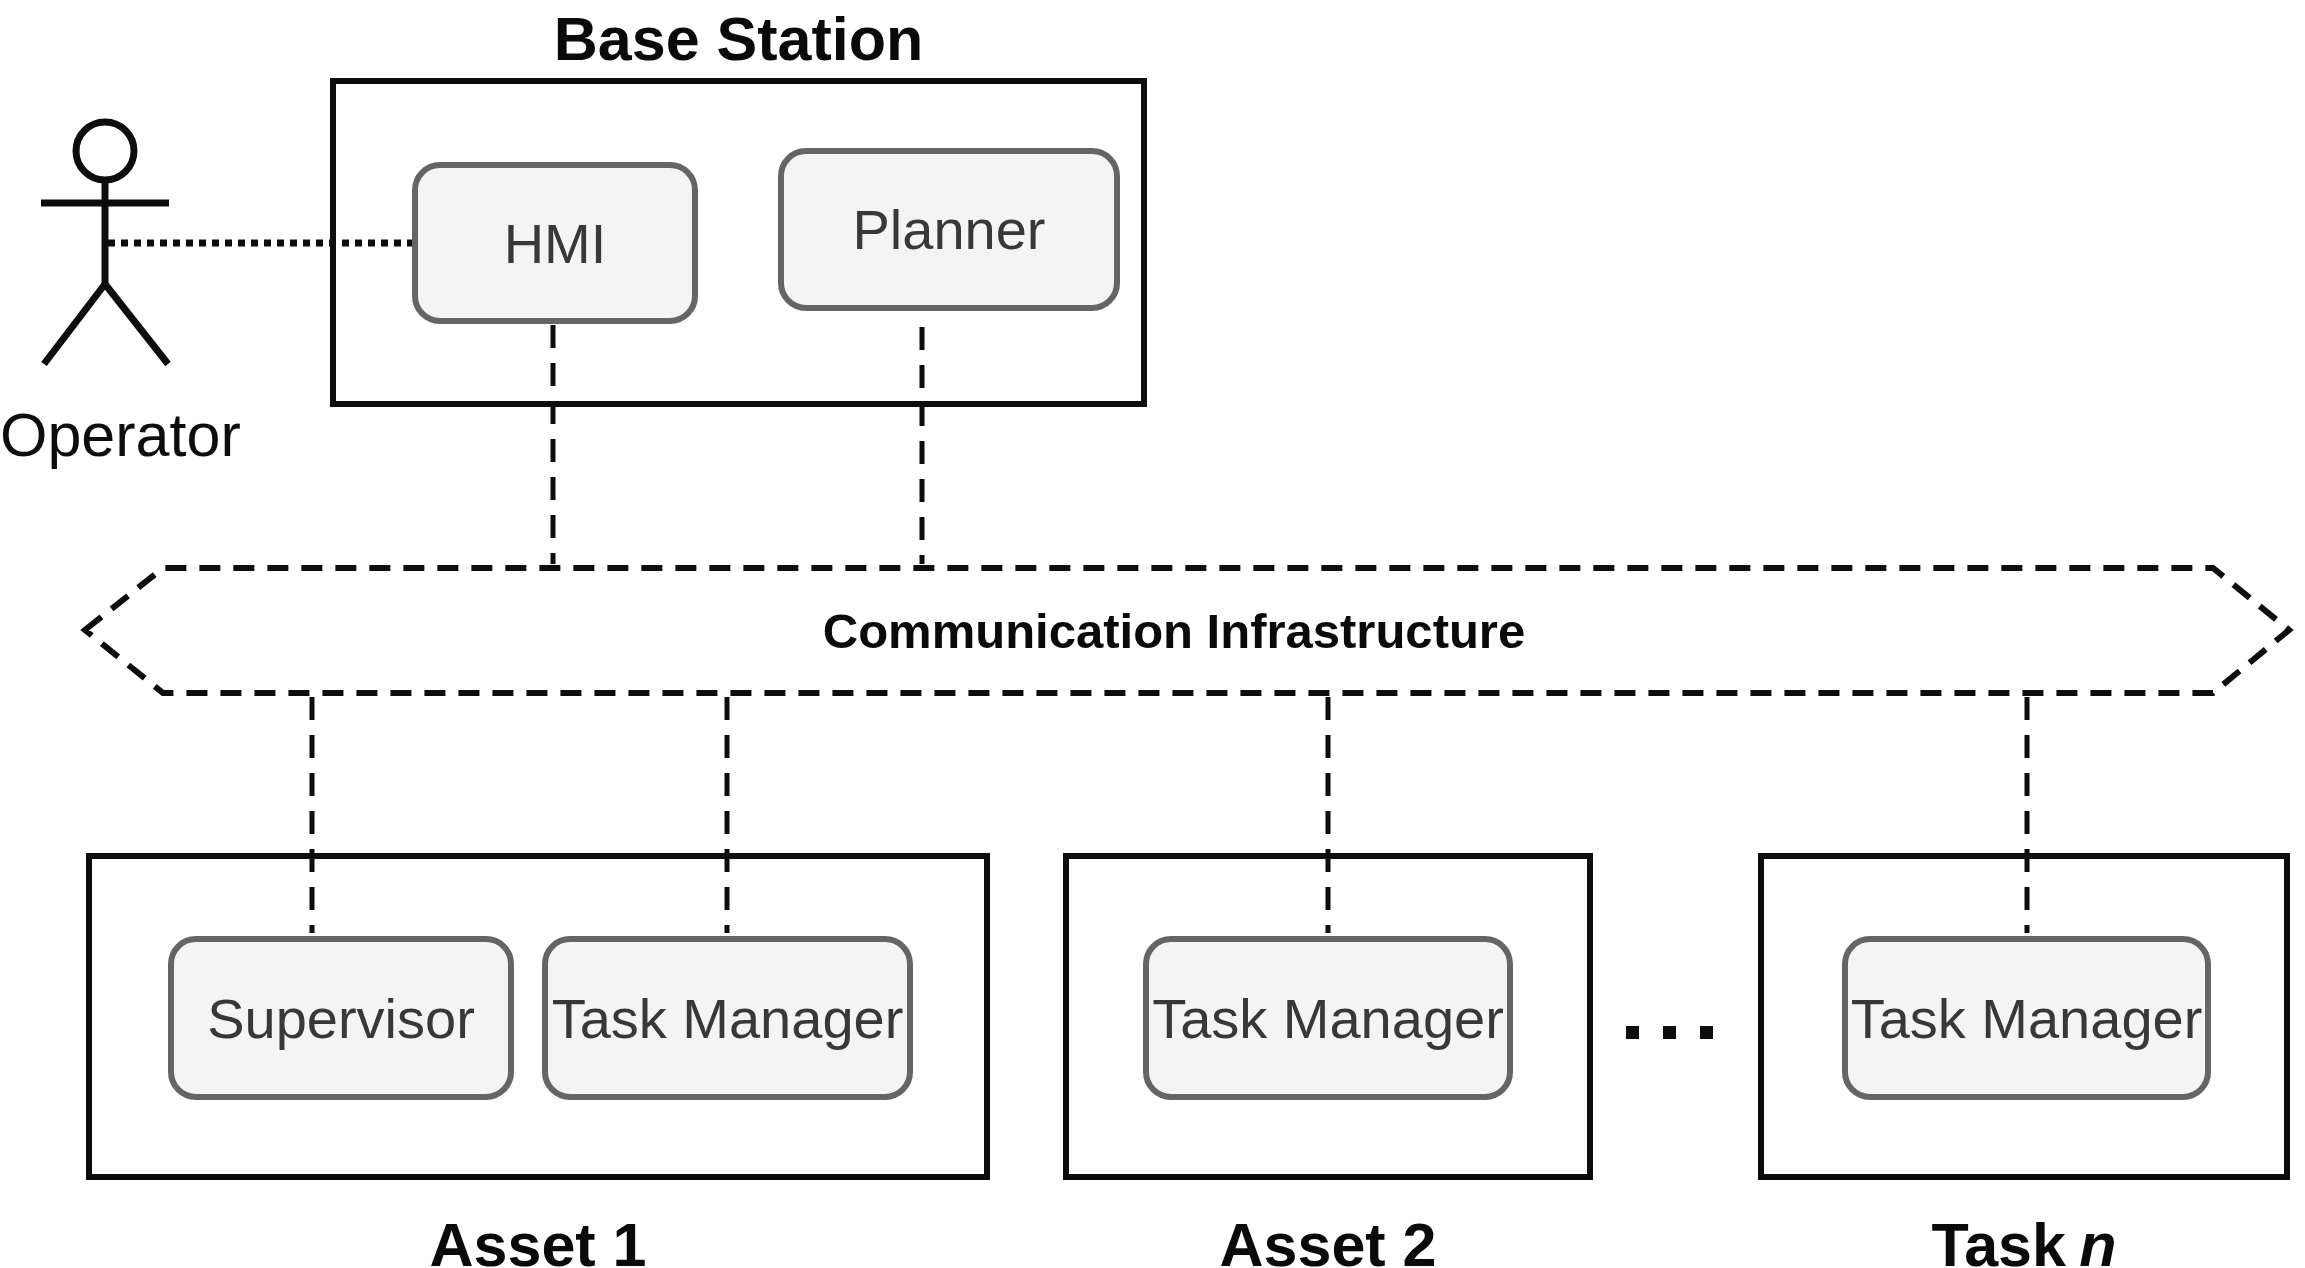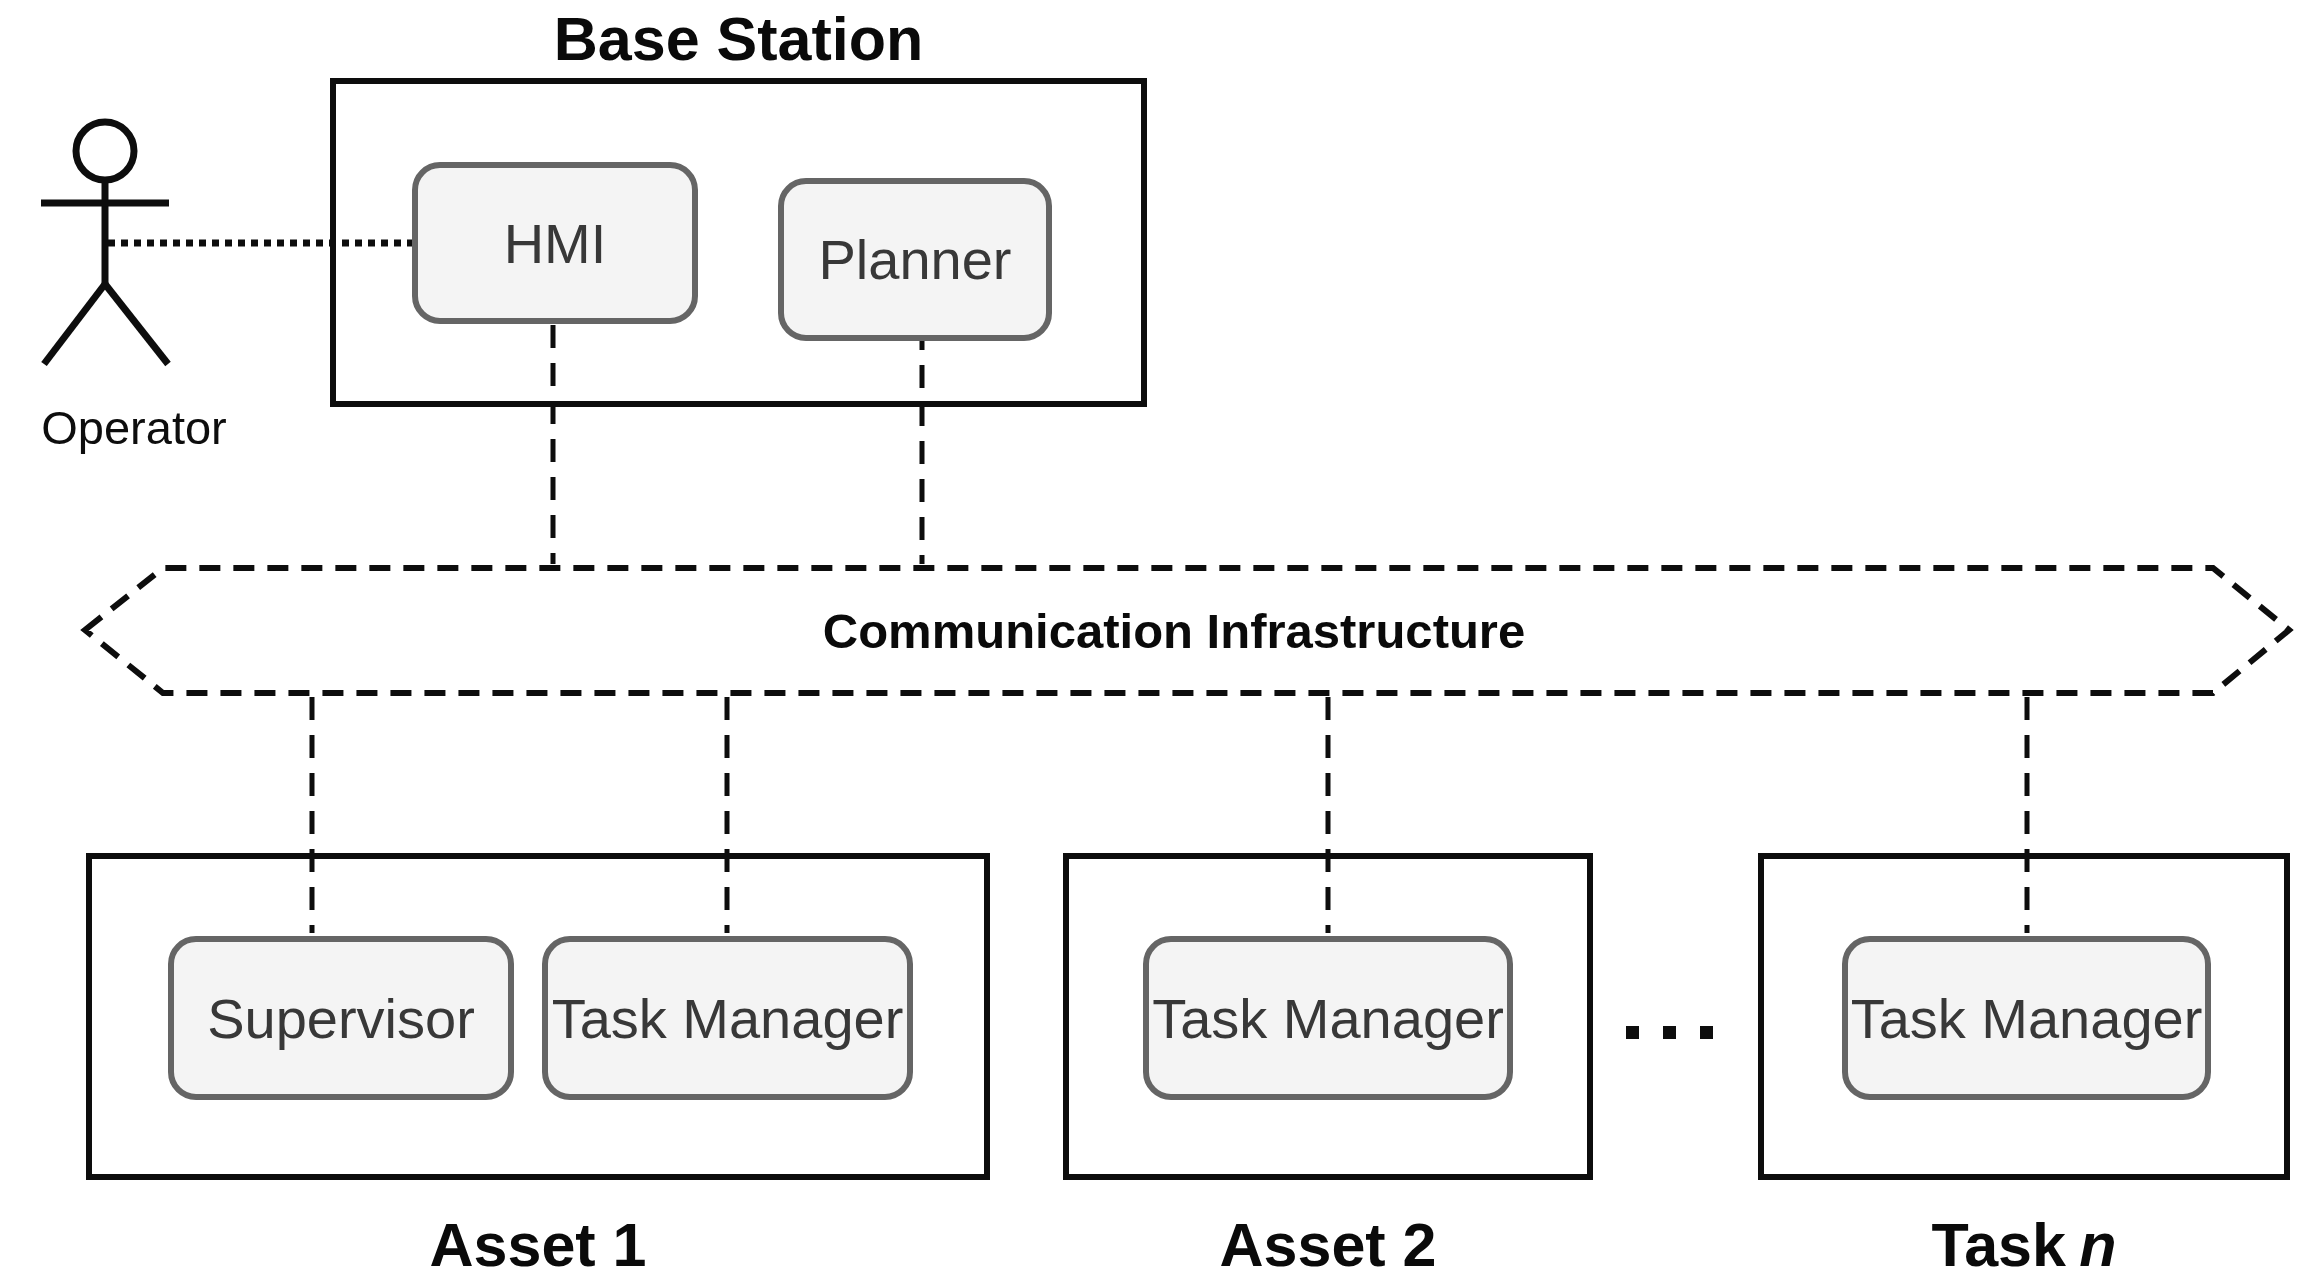--- a/index.html
+++ b/index.html
@@ -21,21 +21,21 @@
   .group-title{
     position:absolute;font-size:61px;font-weight:bold;color:#0a0a0a;
     text-align:center;white-space:nowrap;
   }
   .hex-label{
     position:absolute;left:84px;top:603px;width:2180px;text-align:center;
     font-size:49px;font-weight:bold;color:#0a0a0a;
   }
   .operator-label{
     position:absolute;left:0px;top:400px;width:212px;text-align:center;
-    font-size:47px;color:#0d0d0d;padding-left:28px;
+    font-size:61px;color:#0d0d0d;
   }
   .ellipsis{position:absolute;left:1626px;top:1026px;display:flex;gap:24px;}
   .ellipsis .dot{width:13px;height:13px;background:#0d0d0d;}
   .italic-var{font-style:italic;margin-left:0.22em;}
   .sr{position:absolute;width:1px;height:1px;overflow:hidden;clip:rect(0 0 0 0);white-space:nowrap;}
 </style>
 </head>
 <body>
 
 <div class="canvas">
@@ -62,21 +62,21 @@
       <line x1="1328" y1="697" x2="1328" y2="933"></line>
       <line x1="2027" y1="697" x2="2027" y2="933"></line>
     </g>
   </svg>
 
   <div class="operator-label">Operator</div>
 
   <div class="group-title" style="left:330px;top:4px;width:817px;">Base Station</div>
   <div class="group-box" style="left:330px;top:78px;width:817px;height:329px;"></div>
   <div class="node" style="left:412px;top:162px;width:286px;height:162px;">HMI</div>
-  <div class="node" style="left:778px;top:178px;width:274px;height:163px;">Planner</div>
+  <div class="node" style="left:778px;top:148px;width:342px;height:163px;">Planner</div>
 
   <div class="hex-label">Communication Infrastructure</div>
 
   <div class="group-box" style="left:86px;top:853px;width:904px;height:327px;"></div>
   <div class="node" style="left:168px;top:936px;width:346px;height:164px;">Supervisor</div>
   <div class="node" style="left:542px;top:936px;width:371px;height:164px;">Task Manager</div>
   <div class="group-title" style="left:86px;top:1210px;width:904px;text-align:center;">Asset 1</div>
 
   <div class="group-box" style="left:1063px;top:853px;width:530px;height:327px;"></div>
   <div class="node" style="left:1143px;top:936px;width:370px;height:164px;">Task Manager</div>

